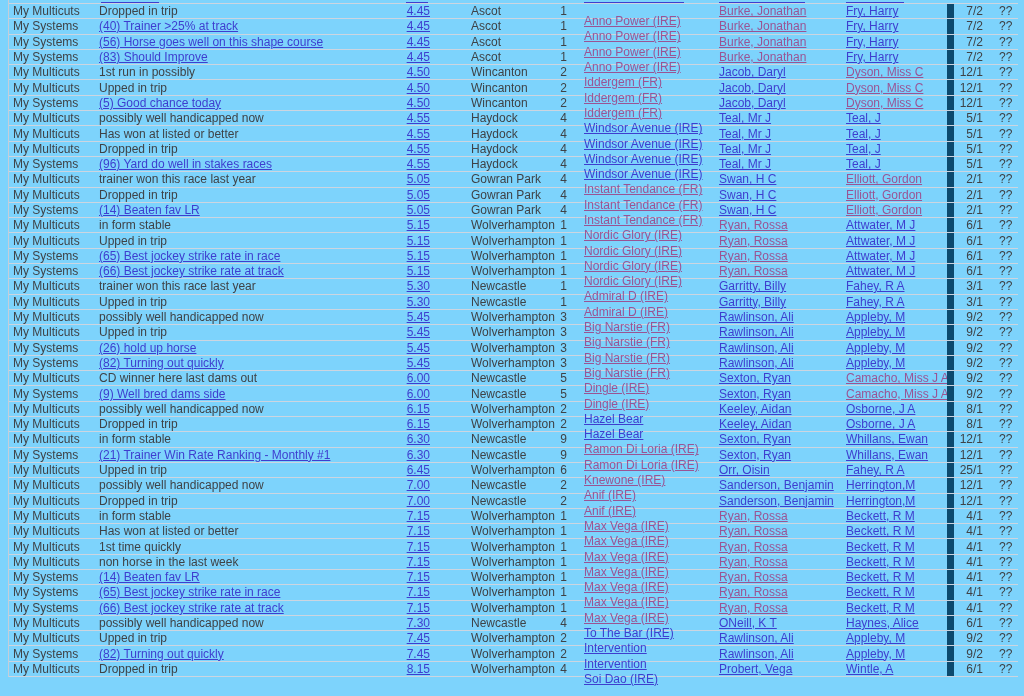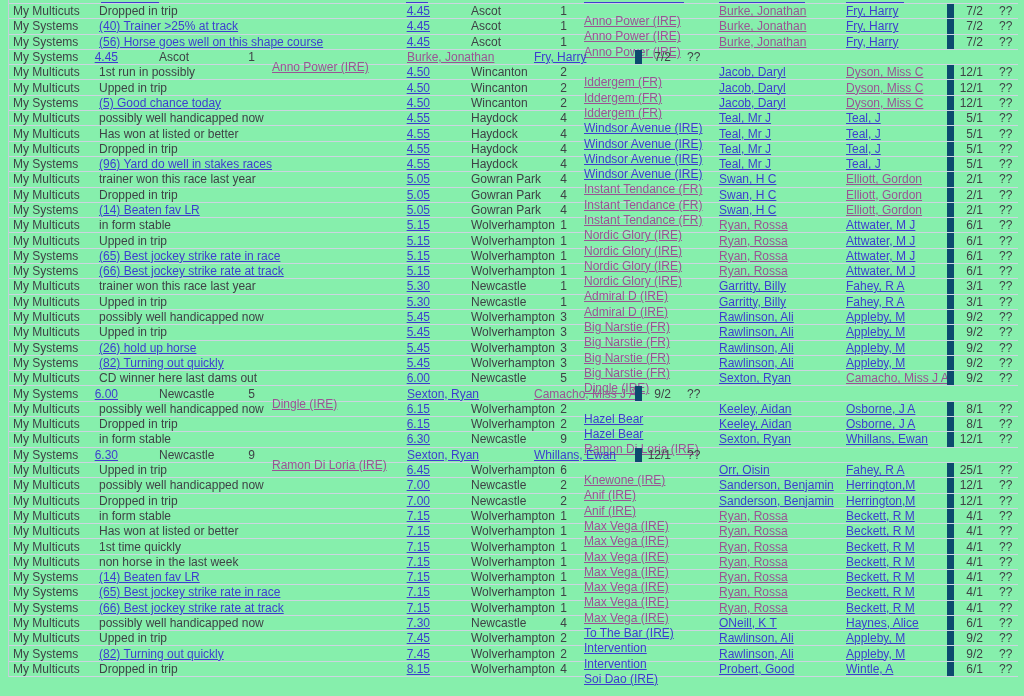--- a/index.html
+++ b/index.html
@@ -1,17 +1,17 @@
 <!DOCTYPE html>
 <html><head>
 <meta charset="utf-8">
 <style>
   html,body{margin:0;padding:0;background:#ffffff;}
   #stage{
-    position:relative;width:1024px;height:696px;background:#86efac;overflow:hidden;
+    position:relative;width:1024px;height:696px;background:#7dd3fc;overflow:hidden;
     font-family:"Liberation Sans","DejaVu Sans",sans-serif;font-size:12px;color:#3f4246;
   }
   #racing-table{
     position:absolute;left:8px;top:0;width:1009px;
     border-left:1px solid #c4cdd9;
   }
   .row{
     display:flex;align-items:center;height:15.3px;box-sizing:border-box;
     border-bottom:1px solid #ccd5e0;white-space:nowrap;
   }
@@ -106,20 +106,23 @@
             <a class="vis">Burke, Jonathan</a>
           </div>
     <div class="cell c-trainer">
             <a class="lnk">Fry, Harry</a>
           </div>
     <div class="cell c-odds">7/2</div>
     <div class="cell c-res">??</div>
   </div>
         <div class="row">
     <div class="cell c-sys">My Systems</div>
+    <div class="cell c-com">
+            <a class="lnk">(83) Should Improve</a>
+          </div>
     <div class="cell c-time">
             <a class="lnk">4.45</a>
           </div>
     <div class="cell c-course">Ascot</div>
     <div class="cell c-num">1</div>
     <div class="cell c-horse">
             <a class="vis">Anno Power (IRE)</a>
           </div>
     <div class="cell c-jockey">
             <a class="vis">Burke, Jonathan</a>
@@ -587,20 +590,23 @@
             <a class="lnk">Sexton, Ryan</a>
           </div>
     <div class="cell c-trainer">
             <a class="vis">Camacho, Miss J A</a>
           </div>
     <div class="cell c-odds">9/2</div>
     <div class="cell c-res">??</div>
   </div>
         <div class="row">
     <div class="cell c-sys">My Systems</div>
+    <div class="cell c-com">
+            <a class="lnk">(9) Well bred dams side</a>
+          </div>
     <div class="cell c-time">
             <a class="lnk">6.00</a>
           </div>
     <div class="cell c-course">Newcastle</div>
     <div class="cell c-num">5</div>
     <div class="cell c-horse">
             <a class="vis">Dingle (IRE)</a>
           </div>
     <div class="cell c-jockey">
             <a class="lnk">Sexton, Ryan</a>
@@ -672,20 +678,23 @@
             <a class="lnk">Sexton, Ryan</a>
           </div>
     <div class="cell c-trainer">
             <a class="lnk">Whillans, Ewan</a>
           </div>
     <div class="cell c-odds">12/1</div>
     <div class="cell c-res">??</div>
   </div>
         <div class="row">
     <div class="cell c-sys">My Systems</div>
+    <div class="cell c-com">
+            <a class="lnk">(21) Trainer Win Rate Ranking - Monthly #1</a>
+          </div>
     <div class="cell c-time">
             <a class="lnk">6.30</a>
           </div>
     <div class="cell c-course">Newcastle</div>
     <div class="cell c-num">9</div>
     <div class="cell c-horse">
             <a class="vis">Ramon Di Loria (IRE)</a>
           </div>
     <div class="cell c-jockey">
             <a class="lnk">Sexton, Ryan</a>
@@ -989,21 +998,21 @@
           </div>
     <div class="cell c-time">
             <a class="lnk">8.15</a>
           </div>
     <div class="cell c-course">Wolverhampton</div>
     <div class="cell c-num">4</div>
     <div class="cell c-horse">
             <a class="lnk">Soi Dao (IRE)</a>
           </div>
     <div class="cell c-jockey">
-            <a class="lnk">Probert, Good</a>
+            <a class="lnk">Probert, Vega</a>
           </div>
     <div class="cell c-trainer">
             <a class="lnk">Wintle, A</a>
           </div>
     <div class="cell c-odds">6/1</div>
     <div class="cell c-res">??</div>
   </div>
       </div>
   </div>
 </div>

